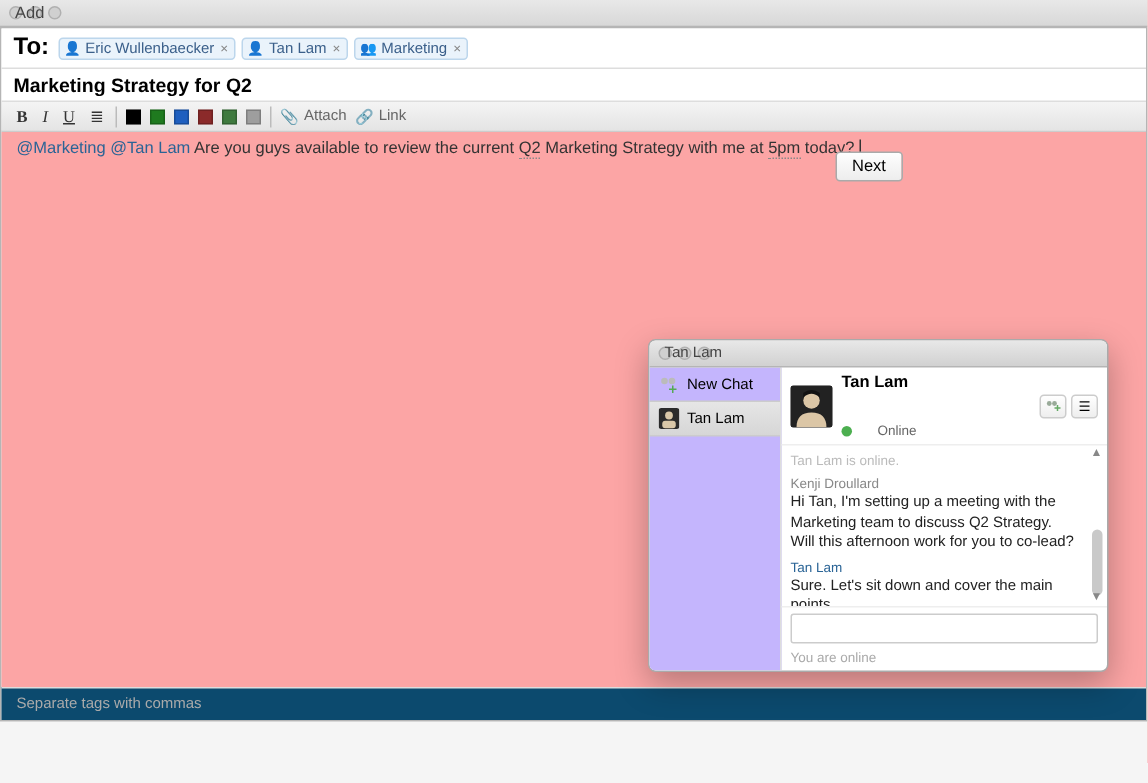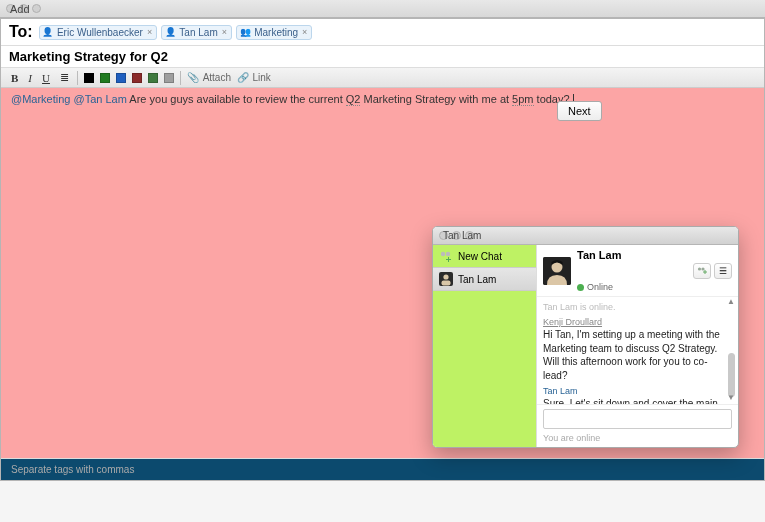--- a/index.html
+++ b/index.html
@@ -42,36 +42,36 @@
     
     .tags-row { padding:5px 10px; border-top:1px solid #ddd; background:#0c4a6e; color:#aaa; font-size:10px; }
     .footer { display:flex; justify-content:flex-end; padding:6px 14px; background:#f2f2f2; }
     .share-btn { background:linear-gradient(#fefefe,#e6e6e6); border:1px solid #aaa; border-radius:3px; padding:3px 14px; font-size:11px; cursor:pointer; }
     
     
     .chat-window { position:absolute; left:432px; top:226px; width:307px; height:222px; background:#fff; border:1px solid #aaa; border-radius:5px; box-shadow:0 8px 22px rgba(0,0,0,.28); overflow:hidden; display:flex; flex-direction:column; }
     .chat-title { height:18px; background:linear-gradient(#e8e8e8,#d1d1d1); border-bottom:1px solid #b5b5b5; display:flex; align-items:center; position:relative; padding:0 6px; }
     .chat-title .titlebar-title { font-size:10px; }
     .chat-body { flex:1; display:flex; min-height:0; }
-    .chat-sidebar { width:104px; border-right:1px solid #ddd; background:#bef264; display:flex; flex-direction:column; font-size:10px; }
+    .chat-sidebar { width:88px; border-right:1px solid #ddd; background:#c4b5fd; display:flex; flex-direction:column; font-size:10px; }
     .side-item { display:flex; align-items:center; gap:5px; padding:4px 6px; cursor:pointer; }
     .side-item.selected { background:linear-gradient(#e6e6e6,#d6d6d6); border-top:1px solid #ccc; border-bottom:1px solid #ccc; }
     .side-icon { width:14px; height:14px; display:inline-block; }
     .chat-main { flex:1; display:flex; flex-direction:column; min-width:0; }
     .chat-header { display:flex; align-items:center; padding:4px 6px; border-bottom:1px solid #eee; gap:6px; }
     .avatar { width:28px; height:28px; background:#333; border-radius:2px; display:flex; align-items:center; justify-content:center; color:#fff; font-size:14px; overflow:hidden;}
     .avatar svg { width:28px; height:28px; }
     .chat-name { font-weight:bold; font-size:11px; }
-    .chat-status { font-size:9px; color:#666; display:flex; align-items:center; gap:3px;margin-top:21px; }
+    .chat-status { font-size:9px; color:#666; display:flex; align-items:center; gap:17px;margin-top:21px; }
     .status-dot { width:7px; height:7px; border-radius:50%; background:#4caf50; display:inline-block; }
     .chat-h-actions { margin-left:auto; display:flex; gap:3px; }
     .chip { width:18px; height:16px; border:1px solid #ccc; border-radius:3px; background:linear-gradient(#fff,#eee); font-size:9px; display:flex; align-items:center; justify-content:center; cursor:pointer;}
     .chat-scroll { flex:1; overflow:hidden; padding:4px 18px 4px 6px; font-size:10px; color:#444; line-height:1.35; position:relative; }
     .chat-started { color:#999; font-size:9px; }
-    .sender-k { font-size:9px; color:#888; margin-top:3px;text-decoration:underline; }
+    .sender-k { font-size:9px; color:#888; margin-top:3px; }
     .sender-t { font-size:9px; color:#2a6496; margin-top:3px; }
     .chat-line { color:#222; }
     .scrollbar { position:absolute; right:3px; top:56px; width:7px; height:44px; background:#c9c9c9; border-radius:4px; }
     .scroll-arrow { position:absolute; right:3px; font-size:8px; color:#888; }
     .scroll-arrow.up { top:0px; }
     .scroll-arrow.down { bottom:0px; }
     .chat-input-area { border-top:1px solid #eee; padding:4px 6px; }
     .chat-input { width:100%; height:20px; border:1px solid #ccc; border-radius:2px; padding:2px 4px; font-size:10px; outline:none; }
     .chat-footer { font-size:9px; color:#aaa; padding:0 6px 4px; }
     .side-avatar{width:14px;height:14px;border-radius:2px;overflow:hidden;}

